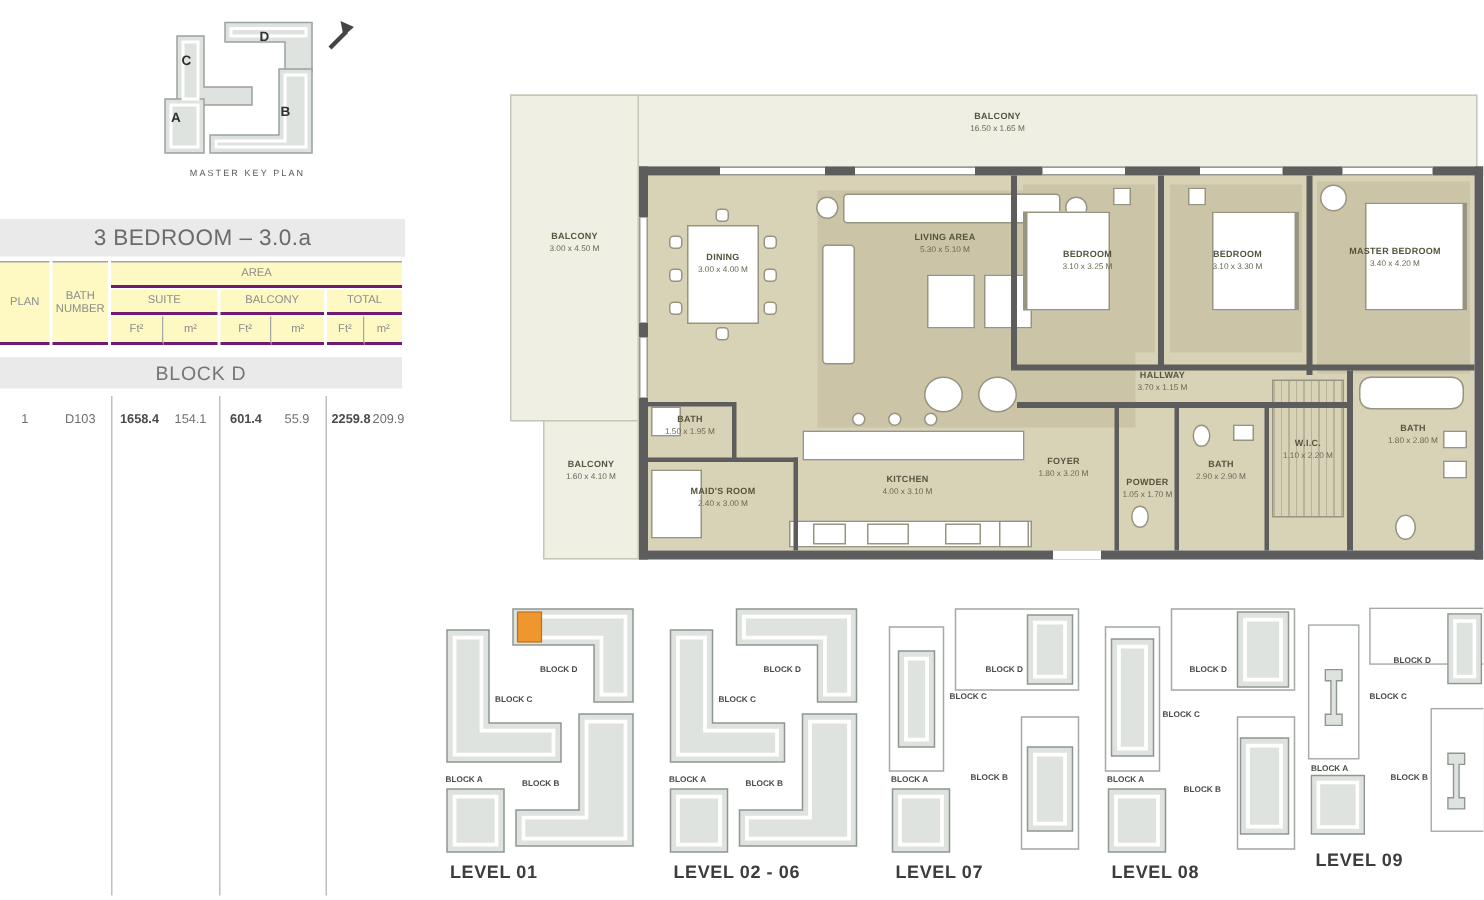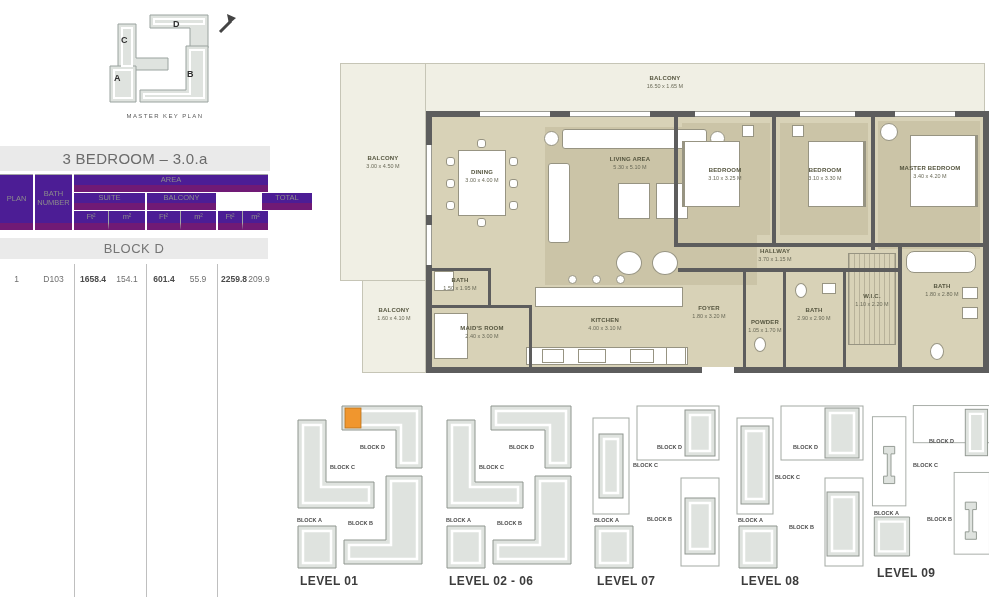--- a/index.html
+++ b/index.html
@@ -1,22 +1,22 @@
 <!DOCTYPE html>
 <html><head>
 <meta charset="utf-8">
 <style>
   html,body{margin:0;padding:0;background:#fff;font-family:"Liberation Sans",sans-serif;}
   .page{position:relative;width:989px;height:600px;background:#ffffff;overflow:hidden;}
   
   .titlebar{position:absolute;left:0;top:146px;width:270px;height:25px;background:#EAEAEA;
     color:#6B6B6B;font-size:15px;display:flex;align-items:center;justify-content:center;letter-spacing:.3px;}
-  .hdrcell{position:absolute;background:#4c1d95;color:#8C8C8C;font-size:7.5px;line-height:1.15;
+  .hdrcell{position:absolute;background:#fef9c3;color:#8C8C8C;font-size:7.5px;line-height:1.15;
     display:flex;align-items:center;justify-content:center;text-align:center;box-sizing:border-box;
-    border-bottom:7px solid #701a75;}
+    border-bottom:2px solid #701a75;}
   .hdrcell.topline{border-top:1px solid #A5A5A5;}
   .hdrcell.rdiv{border-right:1px solid #A5A5A5;}
   .blockbar{position:absolute;left:0;top:238px;width:268px;height:21px;background:#EAEAEA;
     color:#757575;font-size:13px;display:flex;align-items:center;justify-content:center;letter-spacing:.5px;}
   .cellval{position:absolute;top:271px;height:16px;line-height:16px;font-size:8.5px;color:#6F6F6F;text-align:center;}
   .cellval.b{font-weight:bold;color:#4A4A4A;}
   .vline{position:absolute;width:1px;background:#BFBFBF;top:264px;height:333px;}
   
   .keyplan{position:absolute;left:85px;top:5px;width:160px;height:125px;}
   .keyletter{position:absolute;font-size:9px;font-weight:bold;color:#2F2F2F;}
@@ -75,21 +75,21 @@
     <div class="keycaption">MASTER KEY PLAN</div>
   </div>
 
   <div class="titlebar">3 BEDROOM – 3.0.a</div>
 
   <div class="hdrcell topline" style="left:0;top:174px;width:33px;height:56px;">PLAN</div>
   <div class="hdrcell topline" style="left:35px;top:174px;width:37px;height:56px;">BATH NUMBER</div>
   <div class="hdrcell topline" style="left:74px;top:174px;width:194px;height:18px;">AREA</div>
   <div class="hdrcell" style="left:74px;top:193px;width:71px;height:17px;">SUITE</div>
   <div class="hdrcell" style="left:147px;top:193px;width:69px;height:17px;">BALCONY</div>
-  <div class="hdrcell" style="left:218px;top:193px;width:50px;height:17px;margin-left:44px;">TOTAL</div>
+  <div class="hdrcell" style="left:218px;top:193px;width:50px;height:17px;">TOTAL</div>
   <div class="hdrcell rdiv" style="left:74px;top:211px;width:35px;height:19px;">Ft²</div>
   <div class="hdrcell" style="left:109px;top:211px;width:36px;height:19px;">m²</div>
   <div class="hdrcell rdiv" style="left:147px;top:211px;width:34px;height:19px;">Ft²</div>
   <div class="hdrcell" style="left:181px;top:211px;width:35px;height:19px;">m²</div>
   <div class="hdrcell rdiv" style="left:218px;top:211px;width:25px;height:19px;">Ft²</div>
   <div class="hdrcell" style="left:243px;top:211px;width:25px;height:19px;">m²</div>
 
   <div class="blockbar">BLOCK D</div>
 
   <div class="cellval" style="left:0;width:33px;">1</div>

